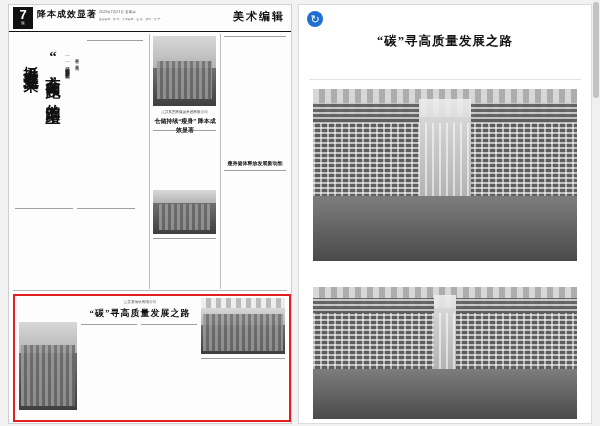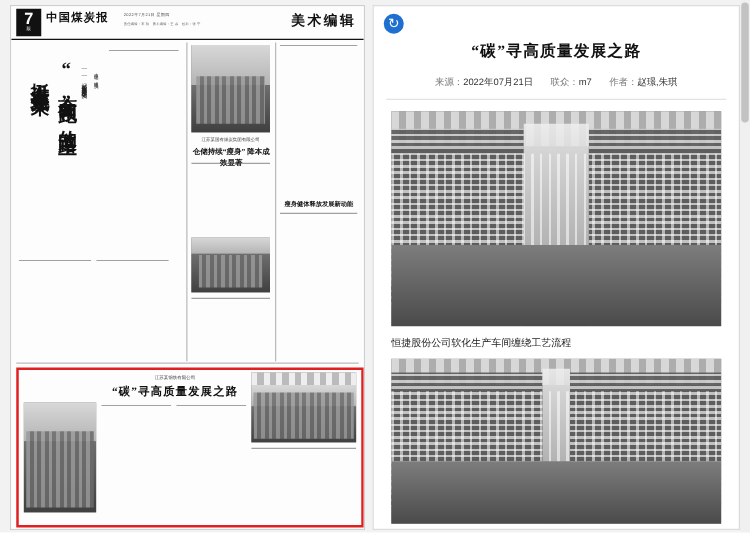--- a/index.html
+++ b/index.html
@@ -85,21 +85,21 @@
 <div class="app">
 
   <div class="paper-pane">
     <div class="paper">
 
       <div class="masthead">
         <div class="page-badge">
           <div class="num">7</div>
           <div class="sub">版</div>
         </div>
-        <div class="masthead-name">中国煤炭报</div>
+        <div class="masthead-name">降本成效显著</div>
         <div class="masthead-meta">2022年7月21日 星期四</div>
         <div class="masthead-meta2">责任编辑：李 明　美术编辑：王 蕊　校对：张 宁</div>
         <div class="section-name">美术编辑</div>
       </div>
 
       <div class="cols">
 
         <div class="rulev" style="left:140px;top:2px;height:255px;"></div>
         <div class="rulev" style="left:211px;top:2px;height:255px;"></div>
         <div class="ruleh" style="left:4px;top:258px;width:274px;"></div>
@@ -173,44 +173,32 @@
       </div>
     </div>
   </div>
 
   <div class="reader">
 
     <div class="back-btn">↻</div>
 
     <div class="art-title">“碳”寻高质量发展之路</div>
 
-    <div class="art-meta">
-      <span>
-        <span class="lbl">来源：</span><span class="val">2022年07月21日</span>
-      </span>
-      <span>
-        <span class="lbl">联众：</span><span class="val">m7</span>
-      </span>
-      <span>
-        <span class="lbl">作者：</span><span class="val">赵璟,朱琪</span>
-      </span>
-    </div>
 
     <div class="divider" style="top:74px;"></div>
 
     <div class="art-photo" style="top:84px;height:172px;">
       <div class="ceil"></div>
       <div class="machL"></div>
       <div class="machR"></div>
       <div class="aisle"></div>
       <div class="spools"></div>
       <div class="floor"></div>
     </div>
 
-    <div class="art-caption" style="top:264px;">恒捷股份公司软化生产车间缠绕工艺流程</div>
 
     <div class="art-photo" style="top:282px;height:132px;">
       <div class="ceil"></div>
       <div class="machL" style="width:46%;"></div>
       <div class="machR" style="width:46%;"></div>
       <div class="aisle" style="left:46%;width:8%;"></div>
       <div class="spools"></div>
       <div class="floor"></div>
     </div>
   </div>

